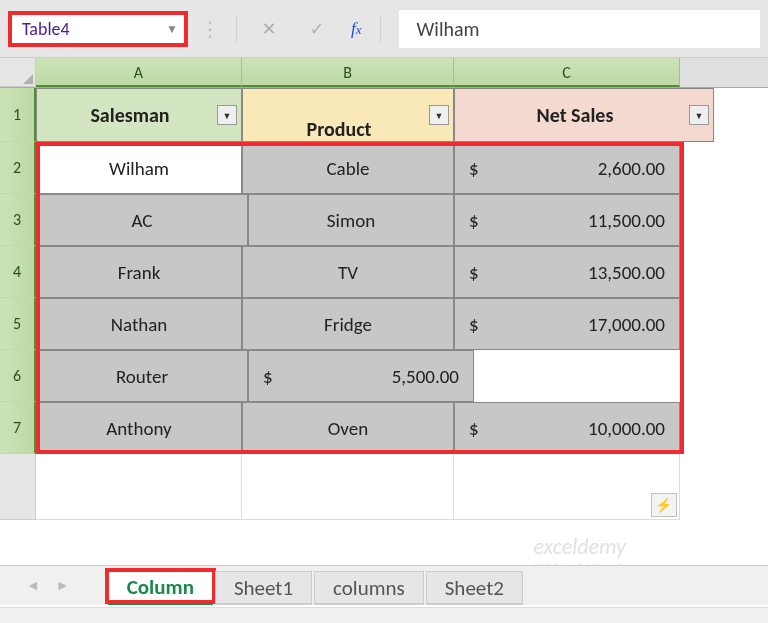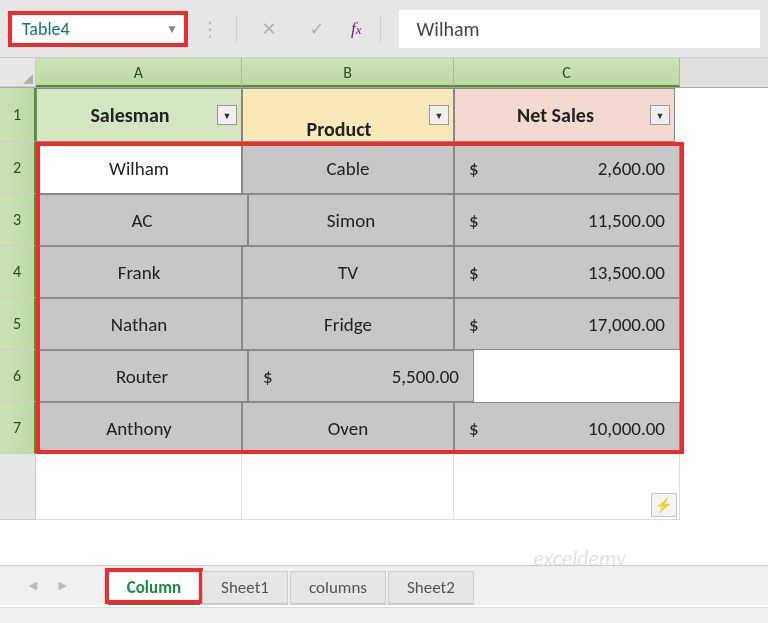--- a/index.html
+++ b/index.html
@@ -28,21 +28,21 @@
     background: #fff;
     width: 180px;
     height: 36px;
     border: 4px solid #ef2b2d;
     position: relative;
   }
   .name-box {
     flex: 1;
     padding: 0 10px;
     font-size: 18px;
-    color: #0f766e;
+    color: #4c1d95;
     height: 100%;
     display: flex;
     align-items: center;
     background: #fff;
   }
   .name-box-drop {
     width: 24px;
     height: 100%;
     display: flex;
     align-items: center;
@@ -66,21 +66,21 @@
     height: 36px;
     display: flex;
     align-items: center;
     justify-content: center;
     color: #b0b0b0;
     font-size: 18px;
   }
   .fx-label {
     font-style: italic;
     font-family: 'Cambria Math', serif;
-    color: #701a75;
+    color: #1d4ed8;
     font-size: 17px;
     margin: 0 6px;
   }
   .formula-input {
     flex: 1;
     background: #fff;
     height: 38px;
     display: flex;
     align-items: center;
     padding: 0 18px;
@@ -168,21 +168,21 @@
     justify-content: center;
     border: 1px solid #888;
     font-weight: bold;
     font-size: 20px;
     color: #222;
     position: relative;
     padding-right: 18px;
   }
   .hcell.cA { width: 206px; background: #d4e6c1; }
   .hcell.cB { width: 212px; background: #f9e8b8; align-items: flex-end; }
-  .hcell.cC { width: 221px; background: #f3d9cf; }
+  .hcell.cC { width: 260px; background: #f3d9cf; }
 
   .filter-btn {
     position: absolute;
     right: 4px;
     top: 50%;
     transform: translateY(-50%);
     width: 20px;
     height: 20px;
     background: #efefef;
     border: 1px solid #999;
@@ -265,21 +265,21 @@
     display: flex;
     align-items: flex-end;
     margin-left: 30px;
     height: 100%;
   }
   .tab {
     padding: 0 18px;
     height: 34px;
     display: flex;
     align-items: center;
-    font-size: 17px;
+    font-size: 21px;
     color: #555;
     background: #e6e6e6;
     border: 1px solid #ccc;
     border-bottom: 2px solid #ccc;
     margin-right: 2px;
     position: relative;
   }
   .tab.active {
     background: #fff;
     color: #1a8a4a;
@@ -290,21 +290,21 @@
   .redbox-tab {
     position: absolute;
     left: -4px; right: -4px; top: -4px; bottom: -2px;
     border: 4px solid #ef2b2d;
     pointer-events: none;
   }
 
   .watermark {
     position: absolute;
     right: 140px;
-    bottom: 40px;
+    bottom: 52px;
     font-size: 22px;
     color: rgba(200,200,200,0.55);
     font-style: italic;
     pointer-events: none;
   }
   .watermark small{display:block;font-size:9px;letter-spacing:2px;color:rgba(200,200,200,0.5);font-style:normal;text-align:center;}
 
   .scrollbar-bottom {
     position:absolute;
     bottom:0;left:0;right:0;height:16px;

